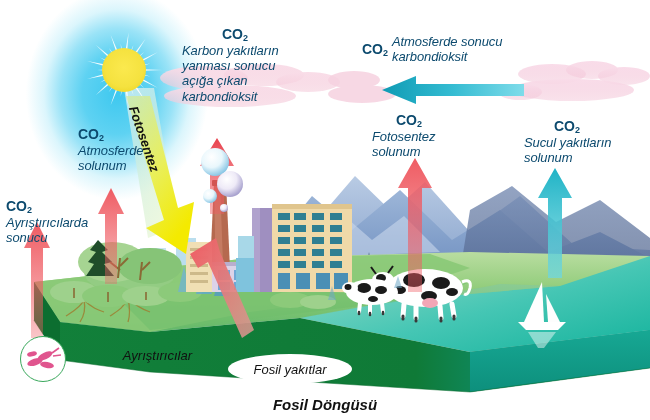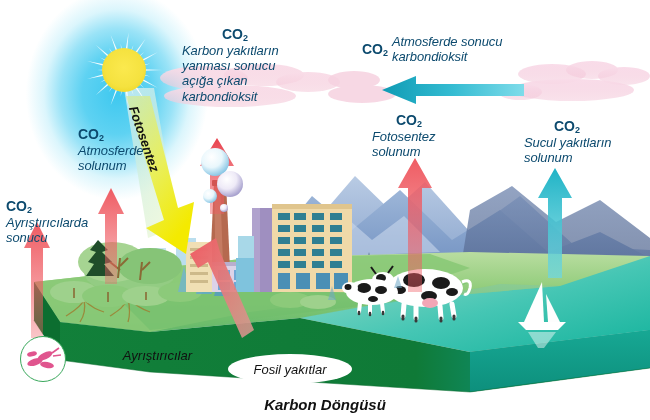--- a/index.html
+++ b/index.html
@@ -557,15 +557,15 @@
   </div>
 
   <div class="lbl" style="left:524px;top:118px;">
     <div class="co2" style="margin-left:30px;">CO<sub>2</sub></div>
     <div class="ltxt" style="white-space:pre-line;">Sucul yakıtların
 solunum</div>
   </div>
 
   <div id="fotosentez">Fotosentez</div>
 
-  <div id="caption">Karbon Döngüsü</div>
+  <div id="caption">Fosil Döngüsü</div>
 
 </div>
 
 </body></html>

